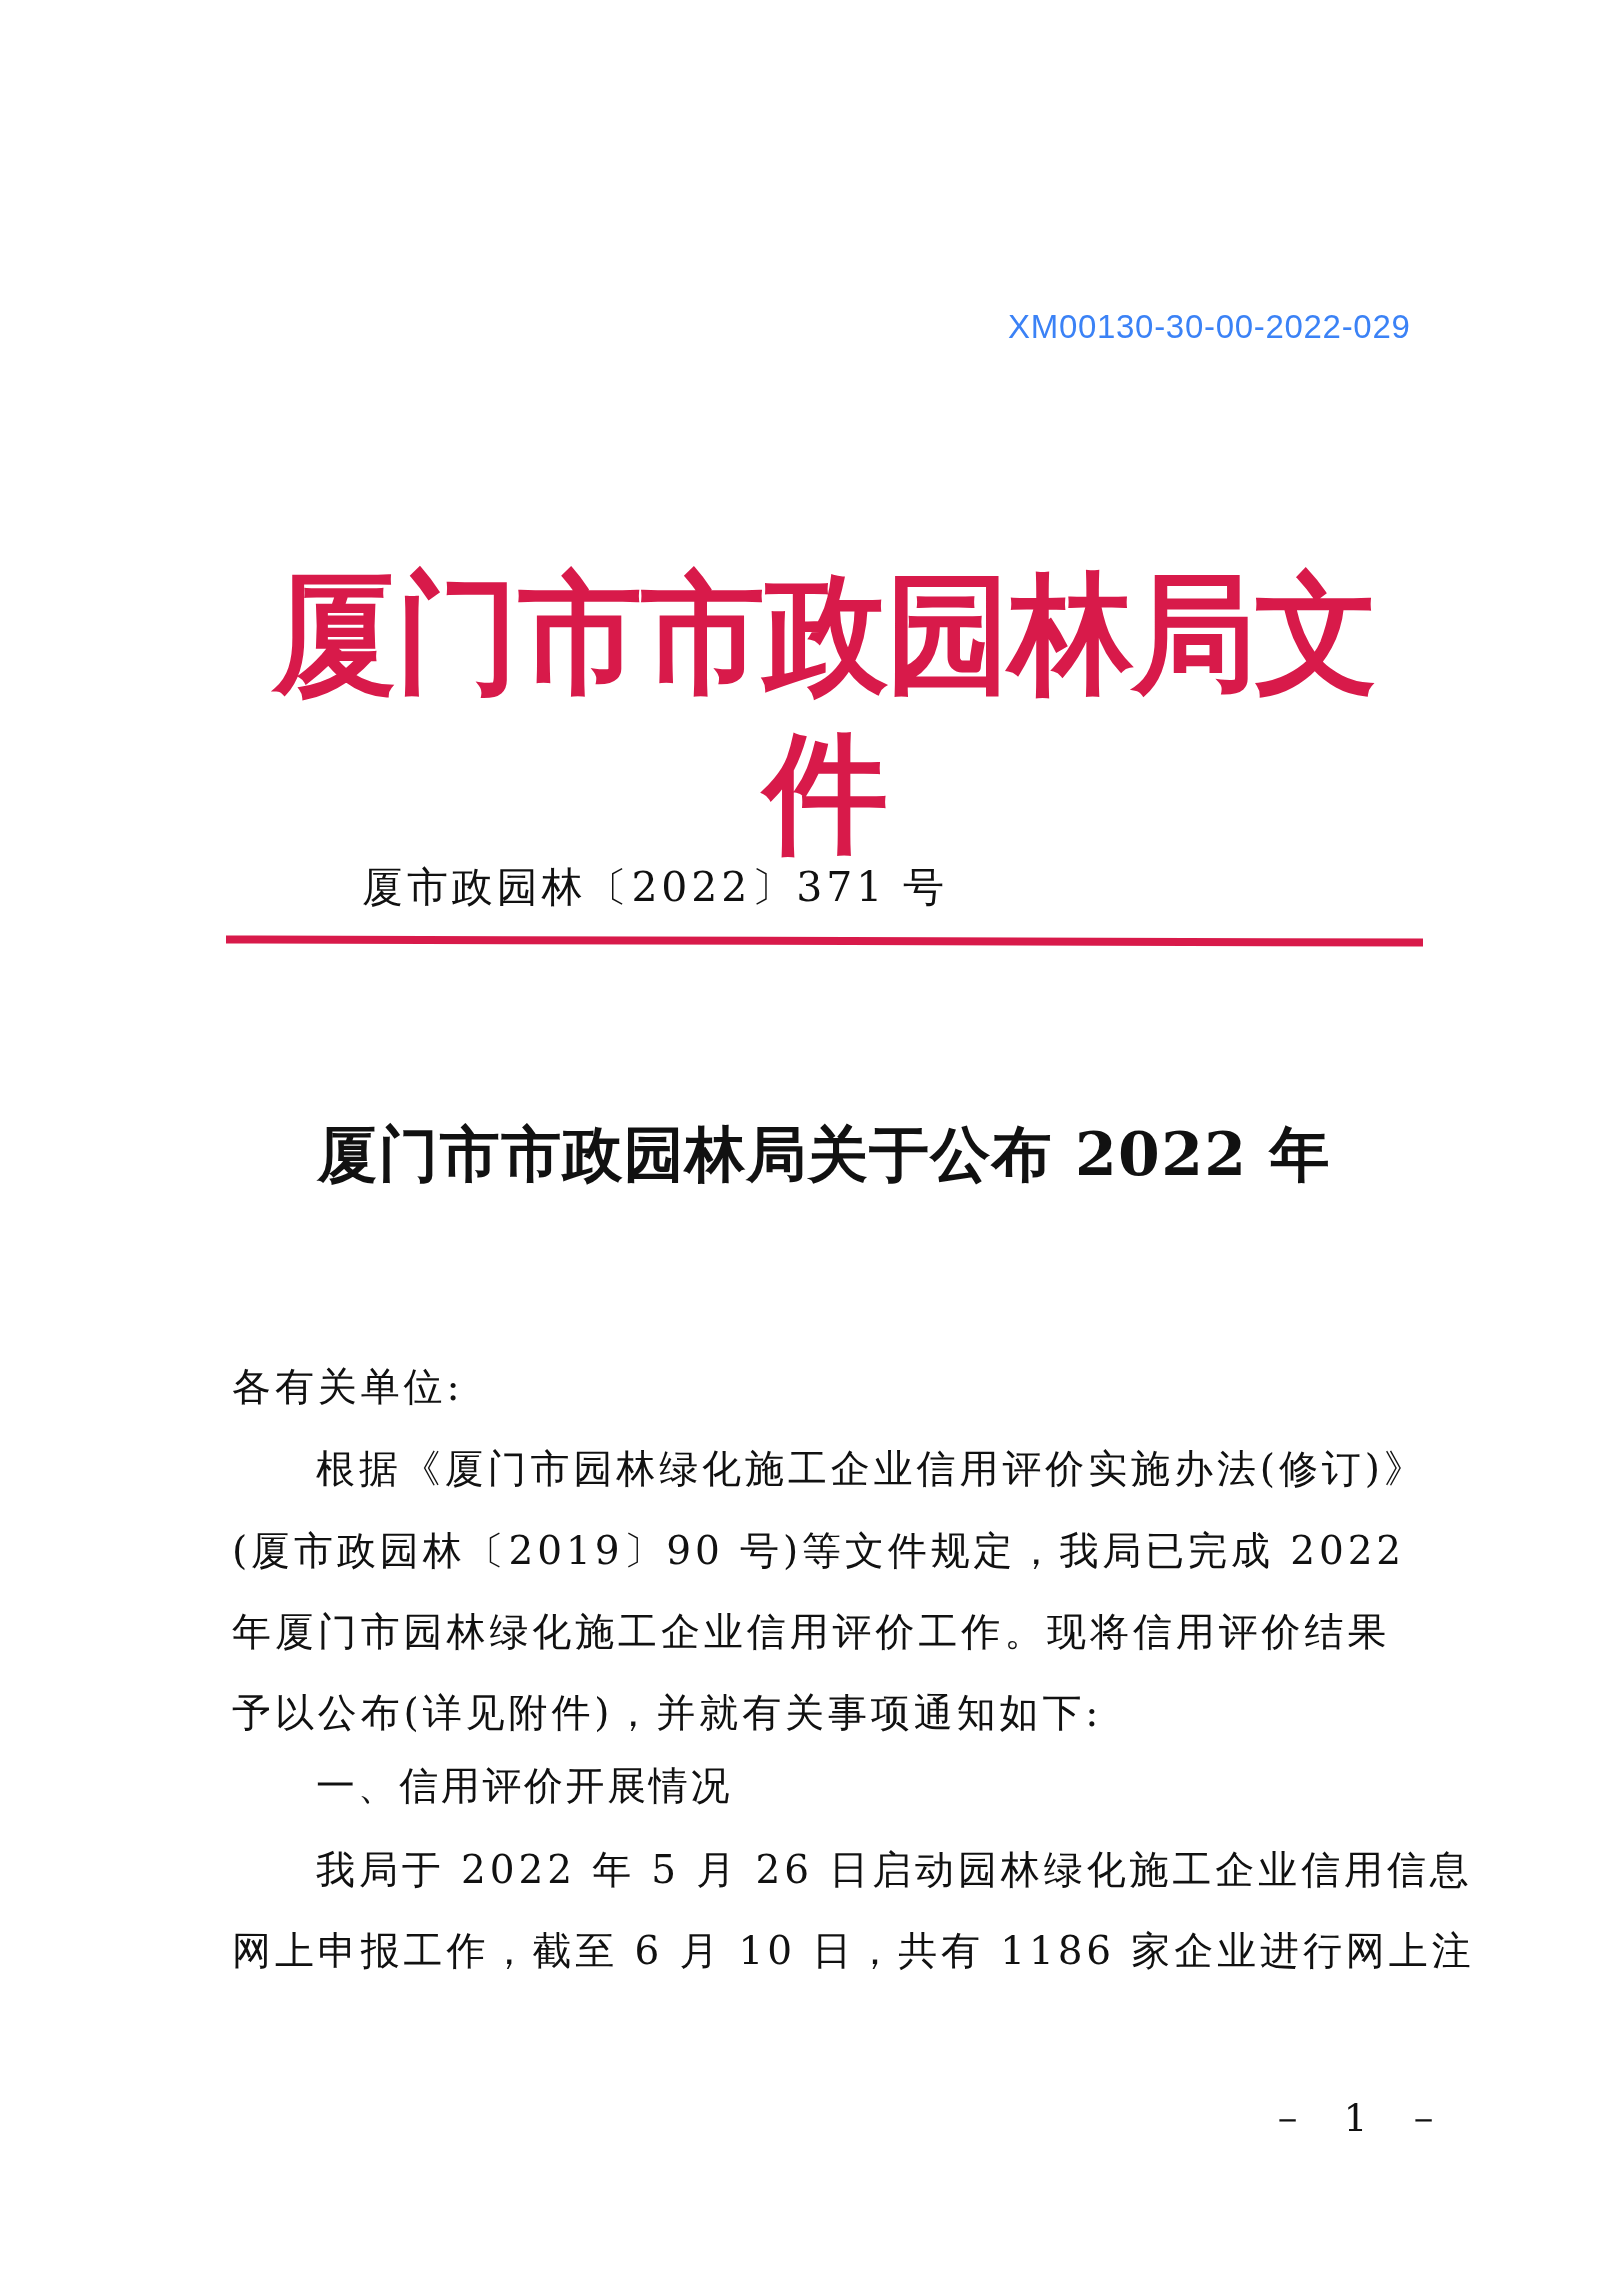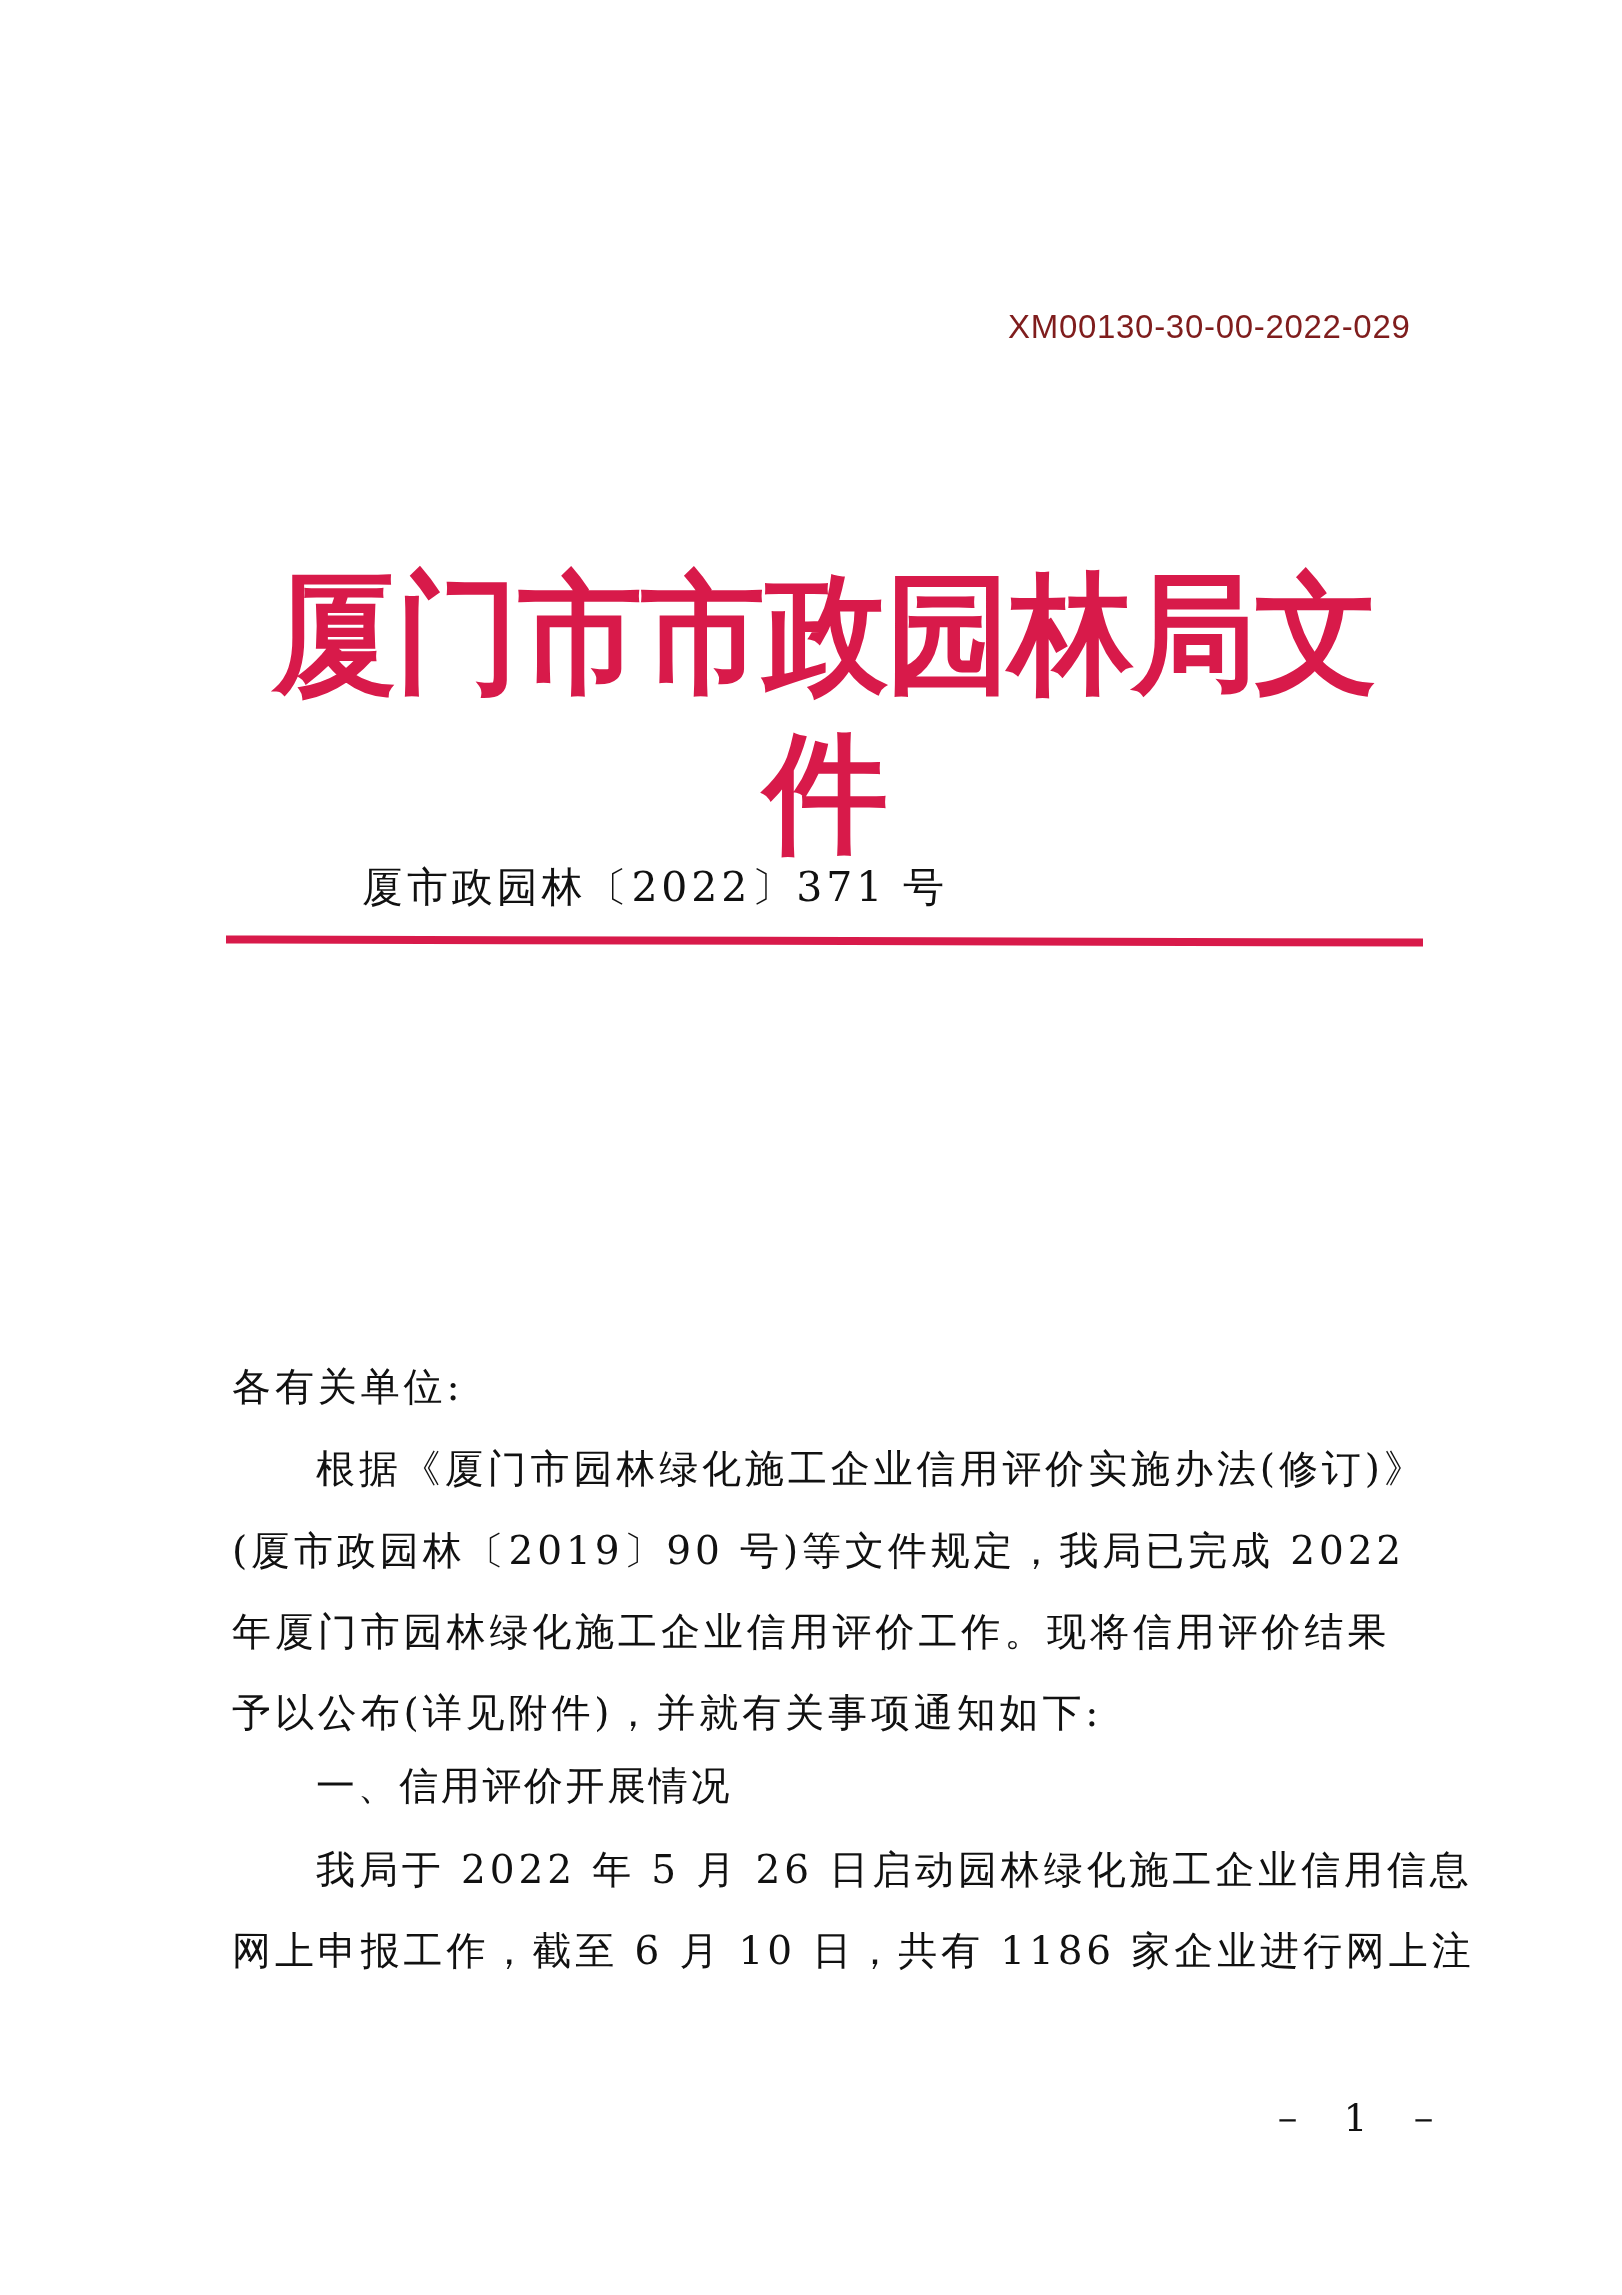--- a/index.html
+++ b/index.html
@@ -1,20 +1,20 @@
 <!DOCTYPE html>
 <html style="font-size:10.5px"><head>
 <meta charset="utf-8">
 <style>
   html, body { margin:0; padding:0; background:#ffffff; }
   body { width:1623px; height:2295px; position:relative; overflow:hidden;
          font-family:"DejaVu Serif","Liberation Serif",serif; color:#111; }
   .abs { position:absolute; }
   #doc-code { left:1008px; top:308px; font-family:"Liberation Sans","DejaVu Sans",sans-serif;
-              font-size:33px; letter-spacing:0.7px; color:#7f1d1d; }
+              font-size:33px; letter-spacing:0.7px; color:#3b82f6; }
   #masthead { left:262px; top:563px; width:1126px; text-align:center; color:#d81a4a;
               font-family:"DejaVu Sans","Liberation Sans",sans-serif; font-weight:bold;
               font-size:124px; line-height:151px; letter-spacing:-1.3px; transform:scaleY(1.05); }
   #doc-number { left:0; top:860px; width:1310px; text-align:center; font-size:41px; letter-spacing:3.9px; }
   #red-rule { left:226px; top:937px; width:1197px; height:7.9px; background:#d81a4a; transform:rotate(0.15deg); }
   #title { left:196px; top:1112px; width:1256px; text-align:center; font-weight:bold;
            font-size:60px; line-height:84px; letter-spacing:1.3px; }
   .body-line { left:226px; width:1197px; font-size:39px; line-height:52px; letter-spacing:3.9px; white-space:nowrap;margin-left:6px; }
   .indent { padding-left:84px; }
   #heading1 { font-family:"DejaVu Sans","Liberation Sans",sans-serif; font-size:39px; letter-spacing:2.6px; }
@@ -25,20 +25,21 @@
 
 <div class="abs" id="doc-code">XM00130-30-00-2022-029</div>
 
 <div class="abs" id="masthead">厦门市市政园林局文件</div>
 
 <div class="abs" id="doc-number">厦市政园林〔2022〕371 号</div>
 
 <div class="abs" id="red-rule"></div>
 
 <div class="abs" id="title">
+  <div>厦门市市政园林局关于公布 2022 年</div>
 </div>
 
 <div class="abs body-line" style="top:1361px;">各有关单位:</div>
 
 <div class="abs body-line indent" style="top:1443px;">根据《厦门市园林绿化施工企业信用评价实施办法(修订)》</div>
 <div class="abs body-line" style="top:1525px;">(厦市政园林〔2019〕90 号)等文件规定，我局已完成 2022</div>
 <div class="abs body-line" style="top:1606px;">年厦门市园林绿化施工企业信用评价工作。现将信用评价结果</div>
 <div class="abs body-line" style="top:1687px;">予以公布(详见附件)，并就有关事项通知如下:</div>
 
 <div class="abs body-line indent" id="heading1" style="top:1760px;">一、信用评价开展情况</div>

